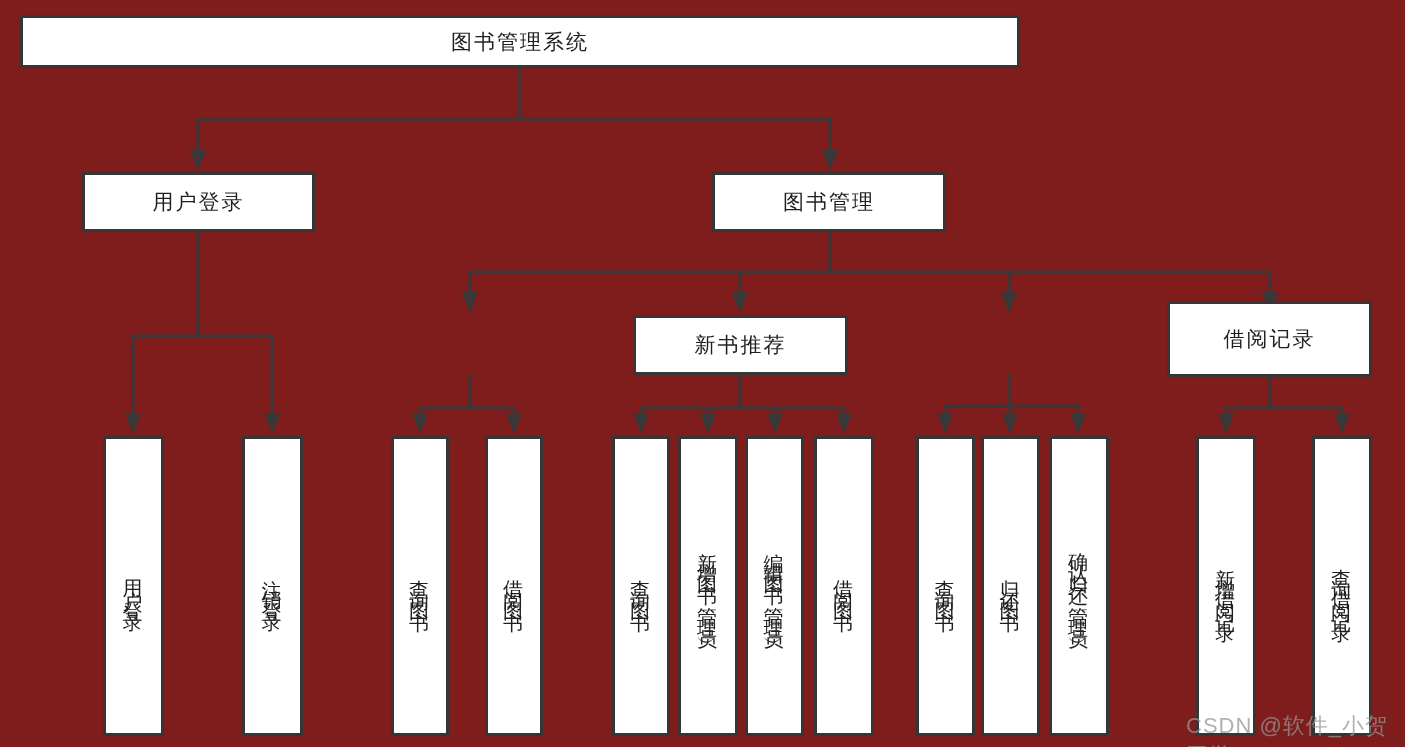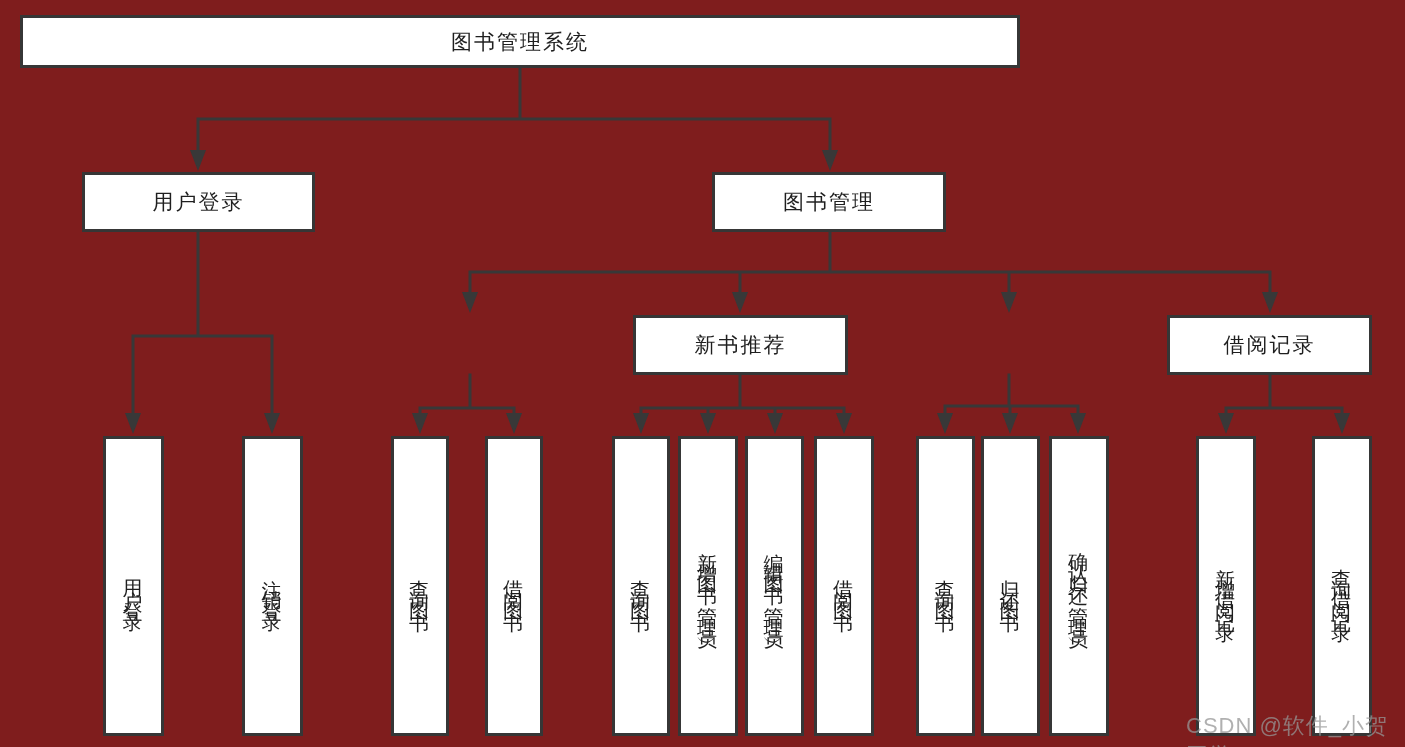--- a/index.html
+++ b/index.html
@@ -81,21 +81,21 @@
       <polygon points="1334,413 1350,413 1342,434"></polygon>
     </g>
   </svg>
 
   <div class="box h" style="left:20px;top:15px;width:1000px;height:53px">图书管理系统</div>
 
   <div class="box h" style="left:82px;top:172px;width:233px;height:60px">用户登录</div>
   <div class="box h" style="left:712px;top:172px;width:234px;height:60px">图书管理</div>
 
   <div class="box h" style="left:633px;top:315px;width:215px;height:60px">新书推荐</div>
-  <div class="box h" style="left:1167px;top:315px;width:205px;height:60px">借阅记录</div>
+  <div class="box h" style="left:1167px;top:301px;width:205px;height:76px">借阅记录</div>
 
   <div class="box v" style="left:103px;top:436px;width:61px;height:300px">用户登录</div>
   <div class="box v" style="left:242px;top:436px;width:61px;height:300px">注销登录</div>
 
   <div class="box v" style="left:391px;top:436px;width:58px;height:300px">查询图书</div>
   <div class="box v" style="left:485px;top:436px;width:58px;height:300px">借阅图书</div>
 
   <div class="box v" style="left:612px;top:436px;width:58px;height:300px">查询图书</div>
   <div class="box v" style="left:678px;top:436px;width:60px;height:300px">新增图书（管理员）</div>
   <div class="box v" style="left:745px;top:436px;width:59px;height:300px">编辑图书（管理员）</div>

